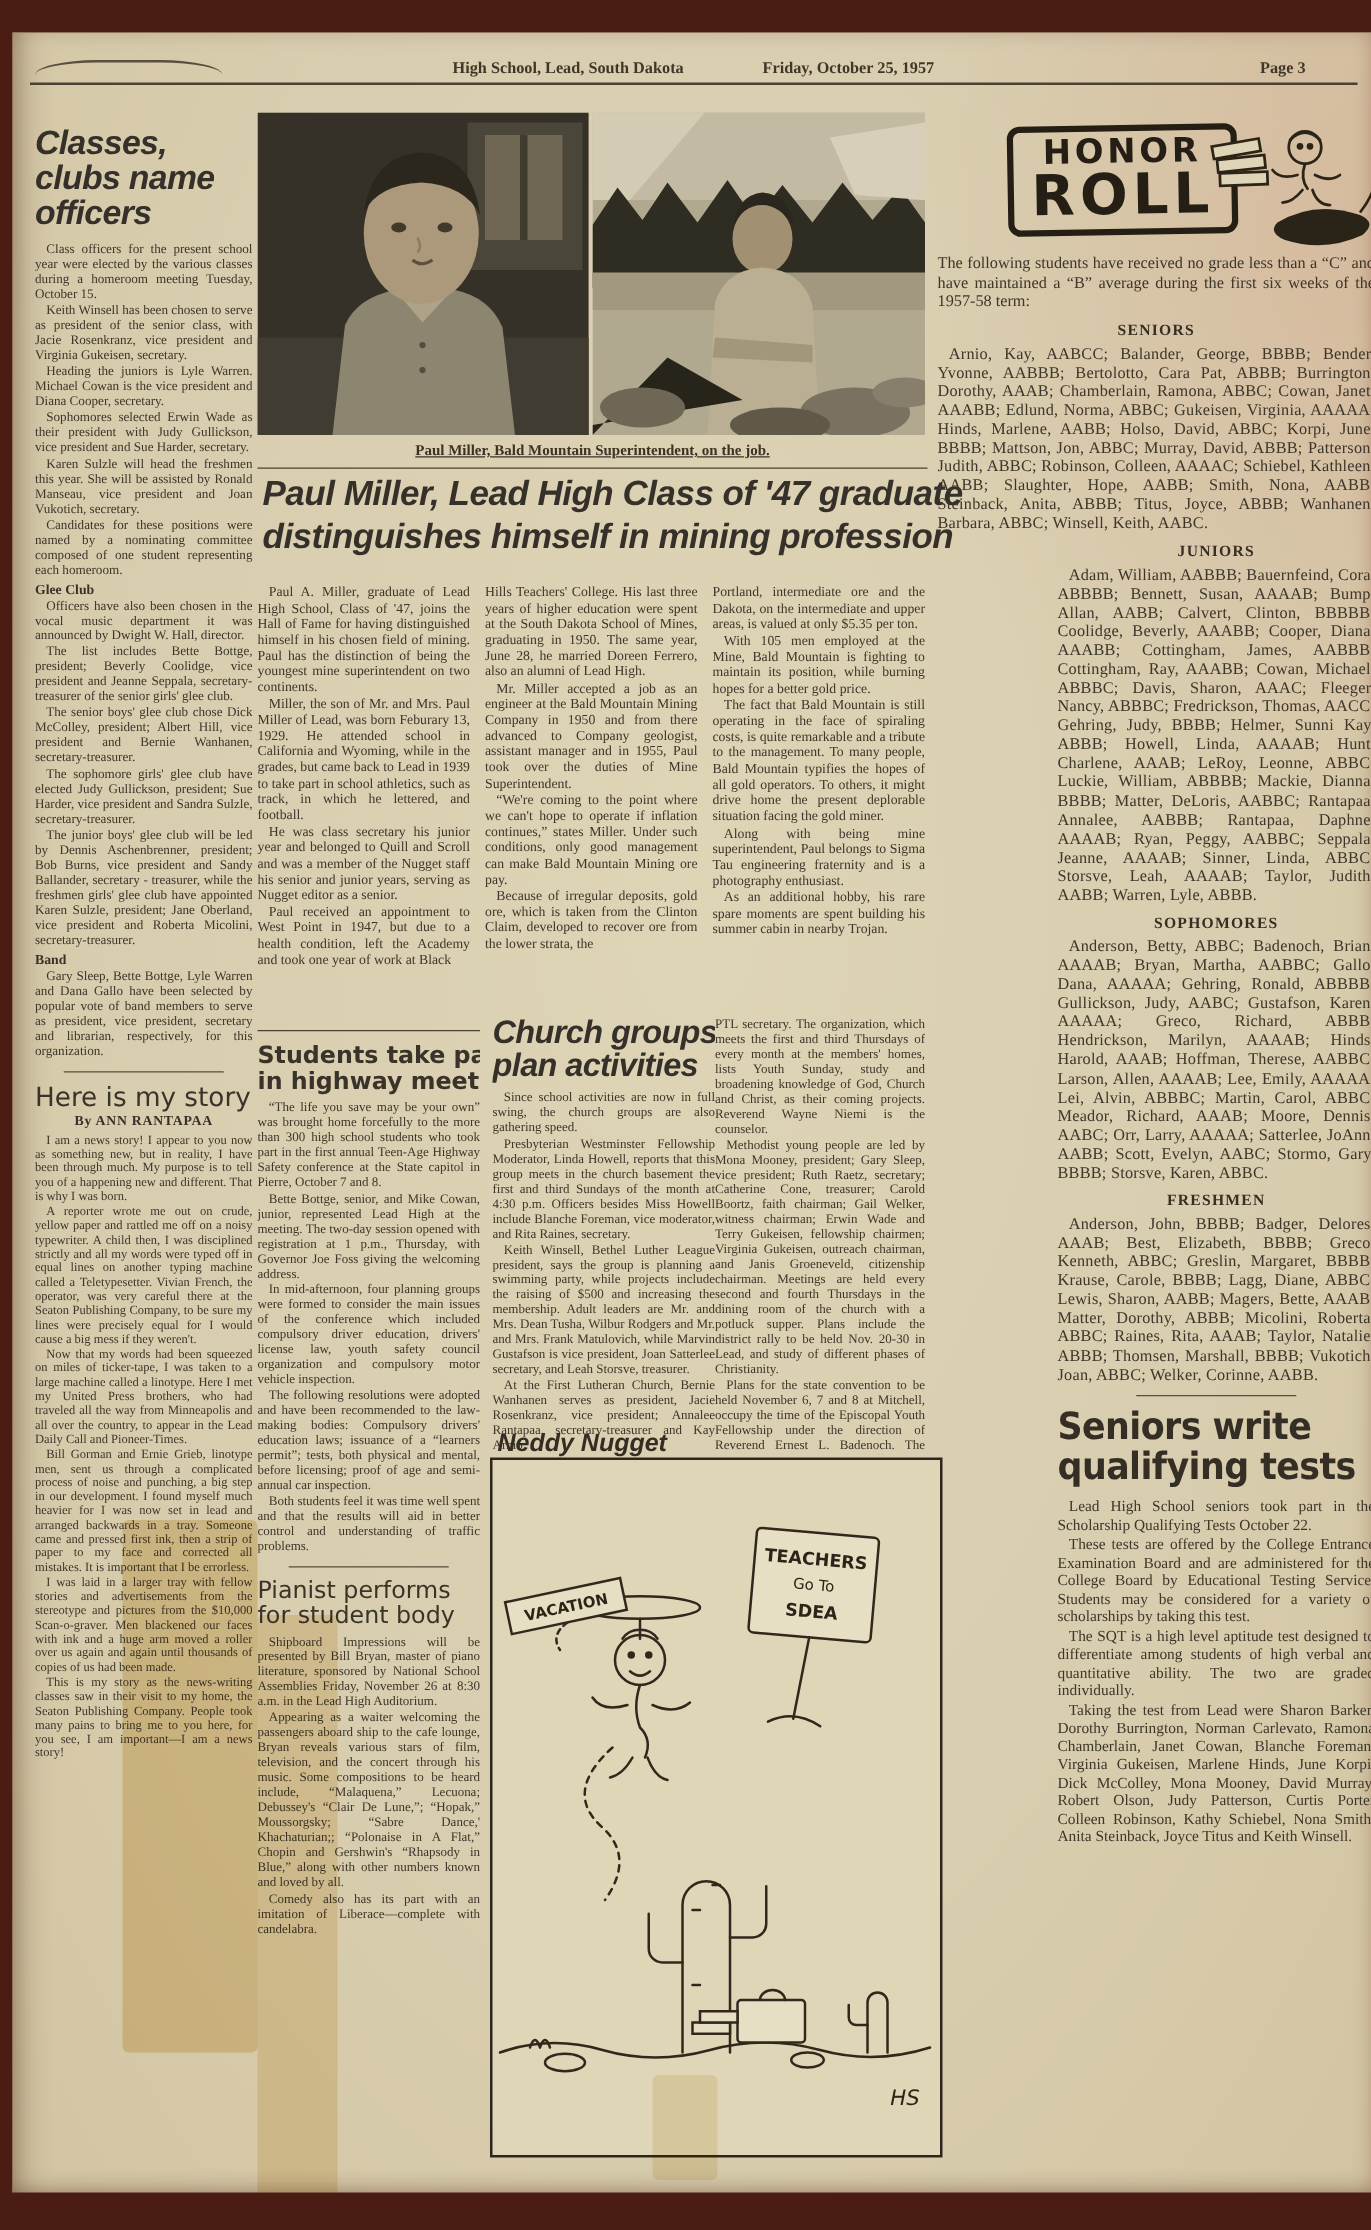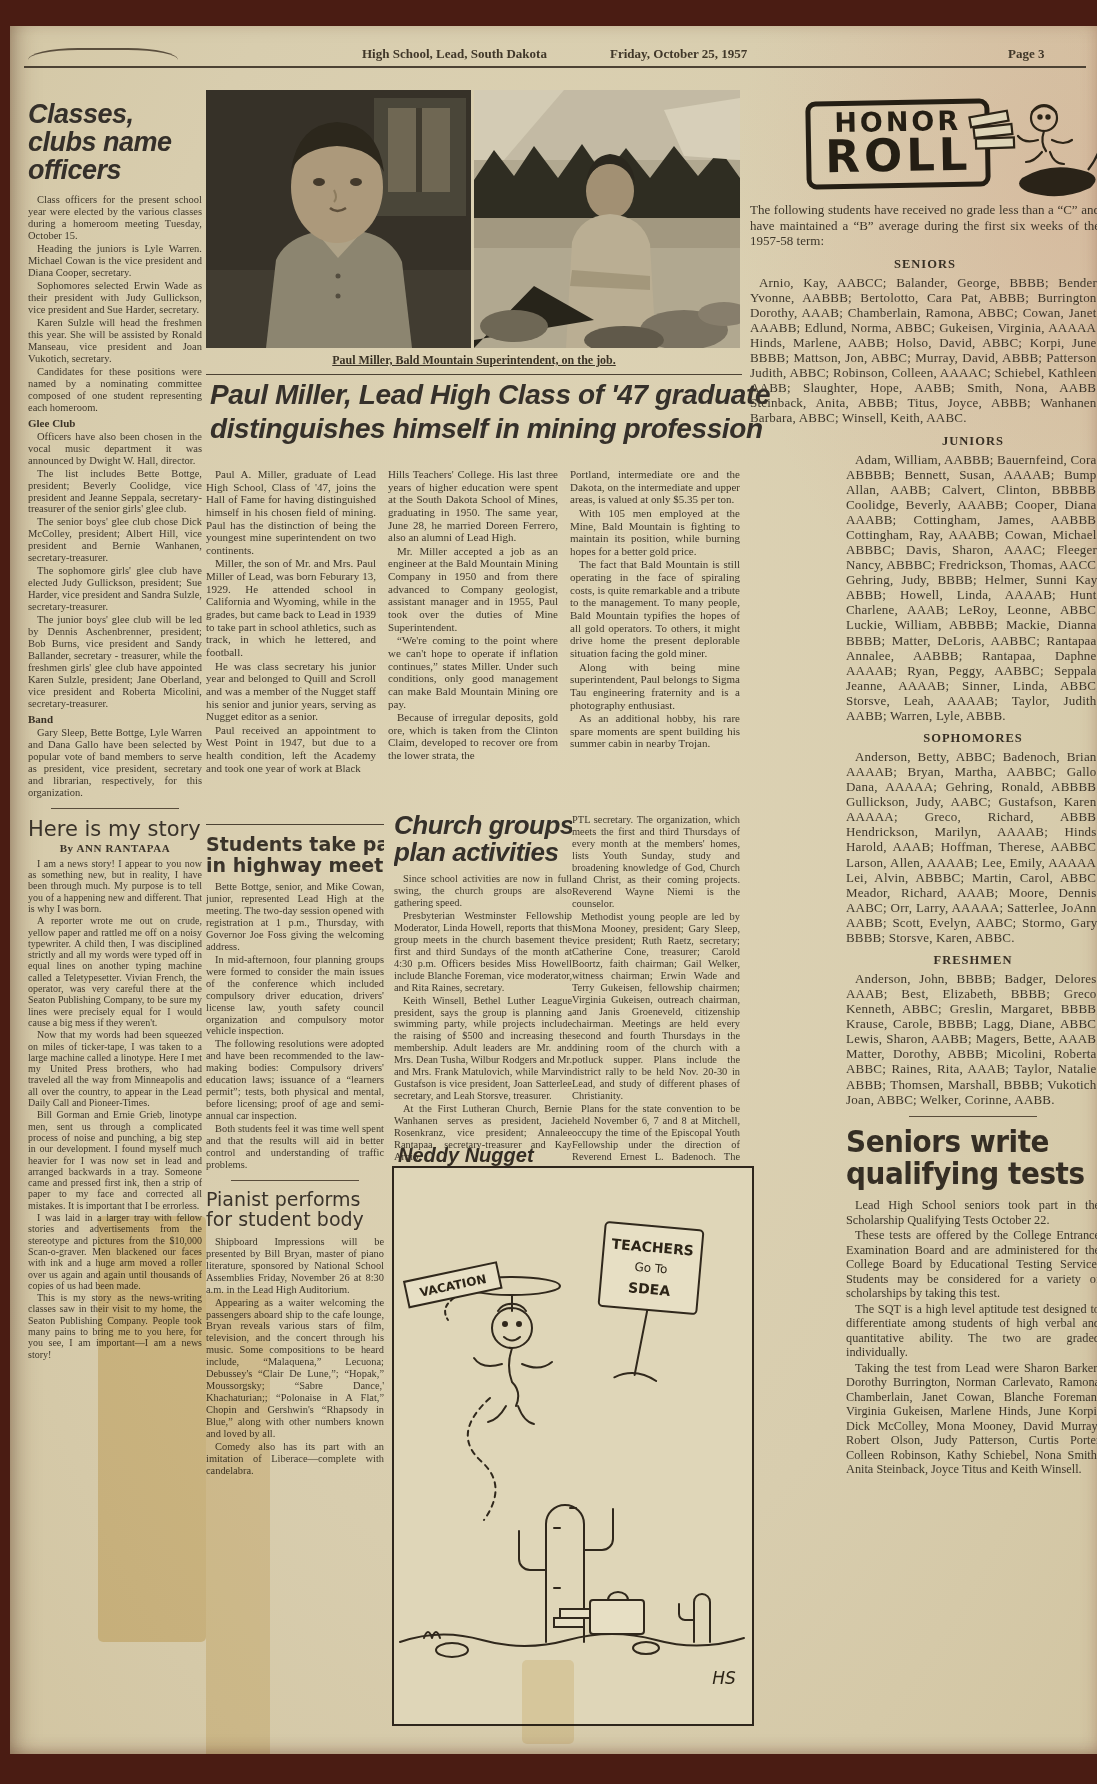--- a/index.html
+++ b/index.html
@@ -88,20 +88,21 @@
   <div class="mh-arc"></div>
   <span class="mh" style="left:352px;">High School, Lead, South Dakota</span>
   <span class="mh" style="left:600px;">Friday, October 25, 1957</span>
   <span class="mh" style="left:998px;">Page 3</span>
   <div class="mh-rule"></div>
 
   <div class="abs col-left">
     <div class="hl-ital cc-title">Classes, clubs name officers</div>
     <div class="bt f105">
         <p>Class officers for the present school year were elected by the various classes during a homeroom meeting Tuesday, October 15.</p>
+        <p>Keith Winsell has been chosen to serve as president of the senior class, with Jacie Rosenkranz, vice president and Virginia Gukeisen, secretary.</p>
         <p>Heading the juniors is Lyle Warren. Michael Cowan is the vice president and Diana Cooper, secretary.</p>
         <p>Sophomores selected Erwin Wade as their president with Judy Gullickson, vice president and Sue Harder, secretary.</p>
         <p>Karen Sulzle will head the freshmen this year. She will be assisted by Ronald Manseau, vice president and Joan Vukotich, secretary.</p>
         <p>Candidates for these positions were named by a nominating committee composed of one student representing each homeroom.</p>
       </div>
     <div class="subhead">Glee Club</div>
     <div class="bt f105">
         <p>Officers have also been chosen in the vocal music department it was announced by Dwight W. Hall, director.</p>
         <p>The list includes Bette Bottge, president; Beverly Coolidge, vice president and Jeanne Seppala, secretary-treasurer of the senior girls' glee club.</p>
         <p>The senior boys' glee club chose Dick McColley, president; Albert Hill, vice president and Bernie Wanhanen, secretary-treasurer.</p>
@@ -192,20 +193,21 @@
       <p>As an additional hobby, his rare spare moments are spent building his summer cabin in nearby Trojan.</p>
     </div>
 
   <div class="st-rule"></div>
   <div class="abs col-students">
     <div class="hl-geo st-title">
       <div class="nowrap">Students take part</div>
       <div class="nowrap">in highway meet</div>
     </div>
     <div class="bt f104">
+        <p>“The life you save may be your own” was brought home forcefully to the more than 300 high school students who took part in the first annual Teen-Age Highway Safety conference at the State capitol in Pierre, October 7 and 8.</p>
         <p>Bette Bottge, senior, and Mike Cowan, junior, represented Lead High at the meeting. The two-day session opened with registration at 1 p.m., Thursday, with Governor Joe Foss giving the welcoming address.</p>
         <p>In mid-afternoon, four planning groups were formed to consider the main issues of the conference which included compulsory driver education, drivers' license law, youth safety council organization and compulsory motor vehicle inspection.</p>
         <p>The following resolutions were adopted and have been recommended to the law-making bodies: Compulsory drivers' education laws; issuance of a “learners permit”; tests, both physical and mental, before licensing; proof of age and semi-annual car inspection.</p>
         <p>Both students feel it was time well spent and that the results will aid in better control and understanding of traffic problems.</p>
       </div>
     <div class="flow-div"></div>
     <div class="hl-geo pi-title">
       <div class="nowrap">Pianist performs</div>
       <div class="nowrap">for student body</div>
     </div>

